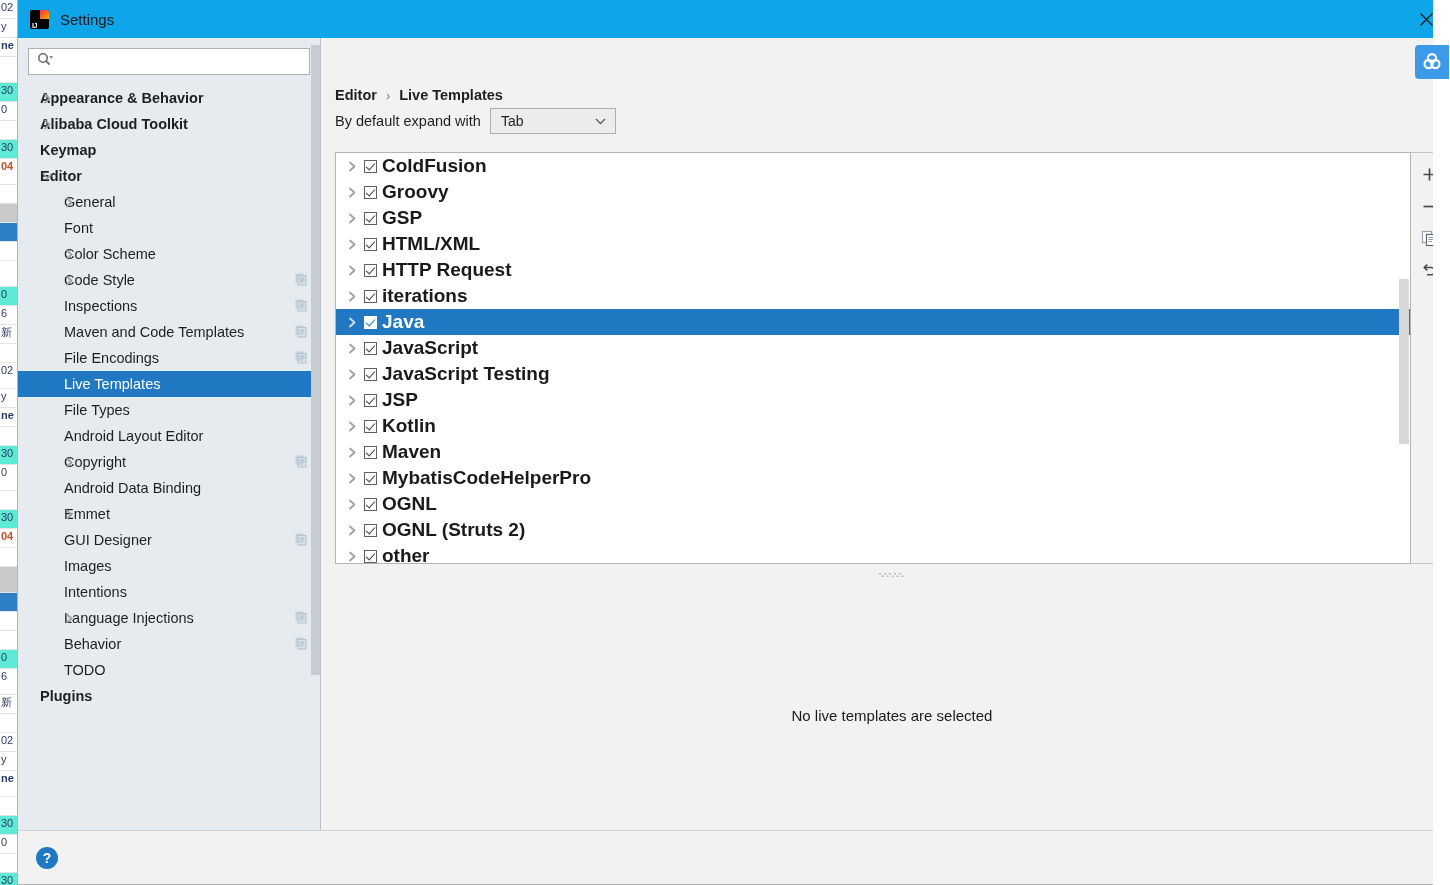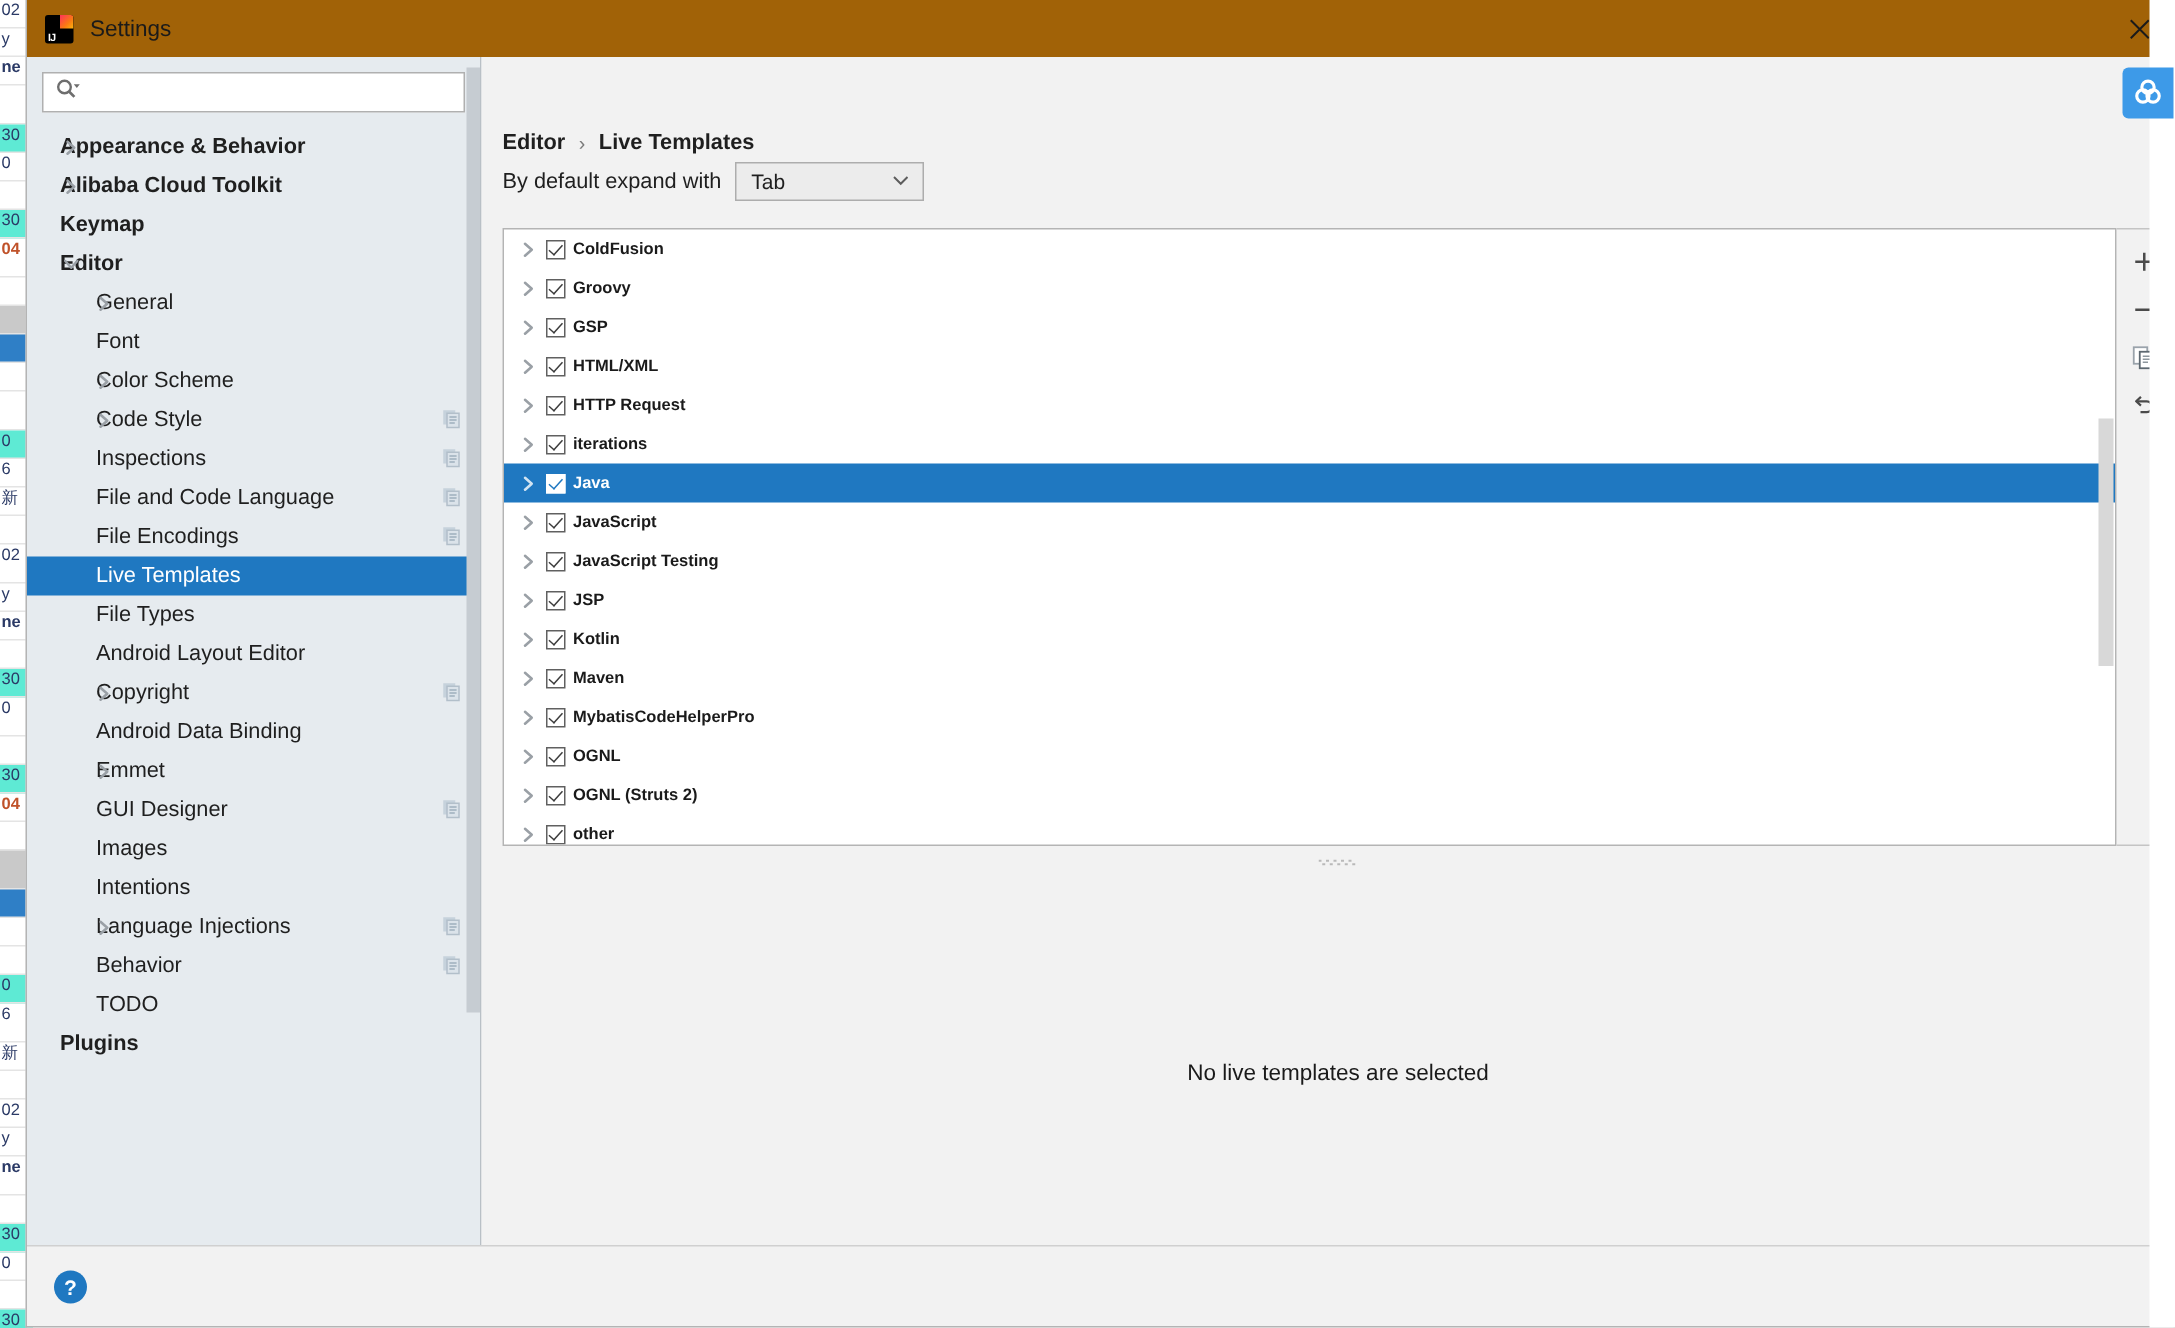--- a/index.html
+++ b/index.html
@@ -32,21 +32,21 @@
   
   #dialog {
     position: absolute; left: 17px; top: 0px;
     width: 1433px; height: 885px;
     background: #f2f2f2;
     border: 1px solid #b4b4b4;
     border-top: none;
     display: flex; flex-direction: column;
   }
   #titlebar {
-    height: 38px; background: #a16207;
+    height: 38px; background: #0ea5e9;
     display: flex; align-items: center;
     padding-left: 12px;
     flex: 0 0 38px;
     position: relative;
   }
   #ij-logo {
     width: 19px; height: 19px; margin-right: 11px;
     position: relative; flex: 0 0 19px;
     background: #000000;
     border-radius: 2px; overflow: hidden;
@@ -148,21 +148,21 @@
     margin: 18px 0 0 14px; display: flex;
     height: 412px; flex: 0 0 412px;
   }
   #tpl-list {
     flex: 1 1 auto; background: #ffffff;
     border: 1px solid #b4b4b4;
     position: relative; overflow: hidden;
   }
   .tpl-row {
     height: 26px; display: flex; align-items: center;
-    font-size: 11px; font-weight: bold; color: #1a1a1a;
+    font-size: 19px; font-weight: bold; color: #1a1a1a;
     padding-left: 8px; cursor: pointer; position: relative;
   }
   .tpl-row .tarrow {
     width: 16px; color: #9aa0a6; font-size: 12px; flex: 0 0 16px;
     display: flex; align-items: center; justify-content: center;
   }
   .cbox {
     width: 13px; height: 13px; flex: 0 0 13px;
     border: 1px solid #606060; background: #ffffff;
     margin: 0 5px 0 4px; position: relative;
@@ -389,21 +389,21 @@
           </div>
           <div class="t-item lvl1">
             <span class="t-label">Inspections</span>
             <span class="copy-ic"><svg width="13" height="13" viewBox="0 0 13 13">
                 <rect x="0.5" y="0.5" width="8" height="9.5" fill="#c6d2dc"></rect>
                 <rect x="3" y="2.5" width="8" height="9.5" fill="#dbe3ea" stroke="#b2bfca" stroke-width="1"></rect>
                 <path d="M4.6 5 H9.4 M4.6 7 H9.4 M4.6 9 H8.2" stroke="#9fb0bd" stroke-width="0.9"></path>
               </svg></span>
           </div>
           <div class="t-item lvl1">
-            <span class="t-label">File and Code Language</span>
+            <span class="t-label">Maven and Code Templates</span>
             <span class="copy-ic"><svg width="13" height="13" viewBox="0 0 13 13">
                 <rect x="0.5" y="0.5" width="8" height="9.5" fill="#c6d2dc"></rect>
                 <rect x="3" y="2.5" width="8" height="9.5" fill="#dbe3ea" stroke="#b2bfca" stroke-width="1"></rect>
                 <path d="M4.6 5 H9.4 M4.6 7 H9.4 M4.6 9 H8.2" stroke="#9fb0bd" stroke-width="0.9"></path>
               </svg></span>
           </div>
           <div class="t-item lvl1">
             <span class="t-label">File Encodings</span>
             <span class="copy-ic"><svg width="13" height="13" viewBox="0 0 13 13">
                 <rect x="0.5" y="0.5" width="8" height="9.5" fill="#c6d2dc"></rect>

